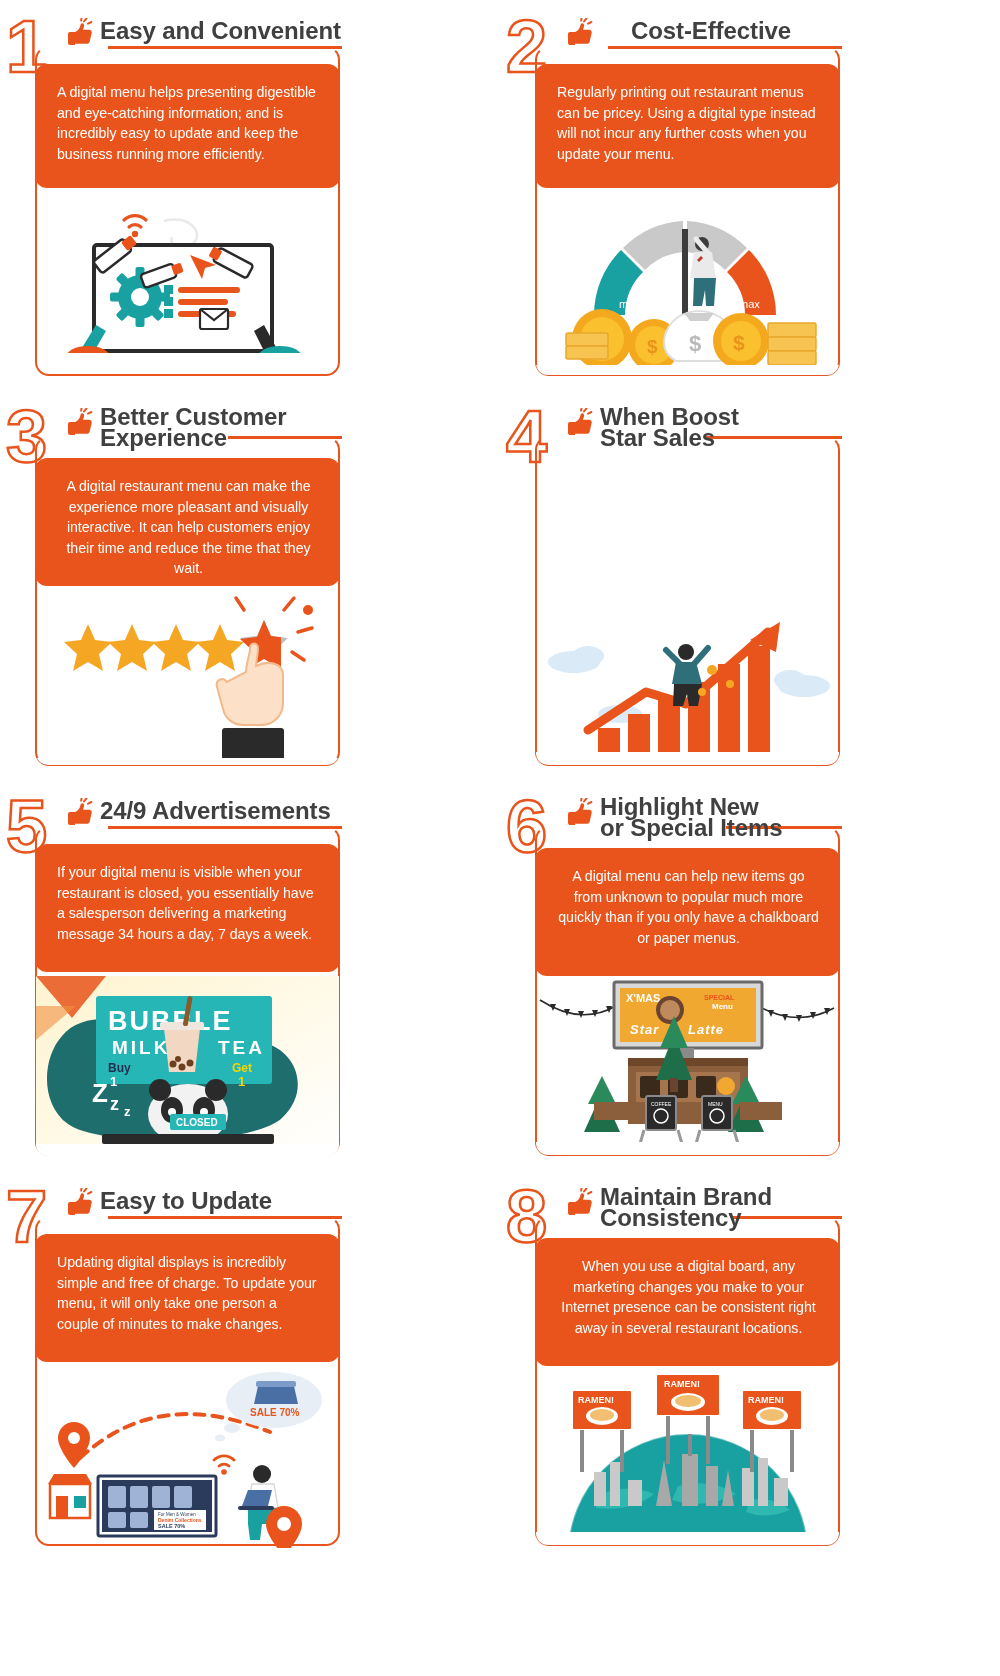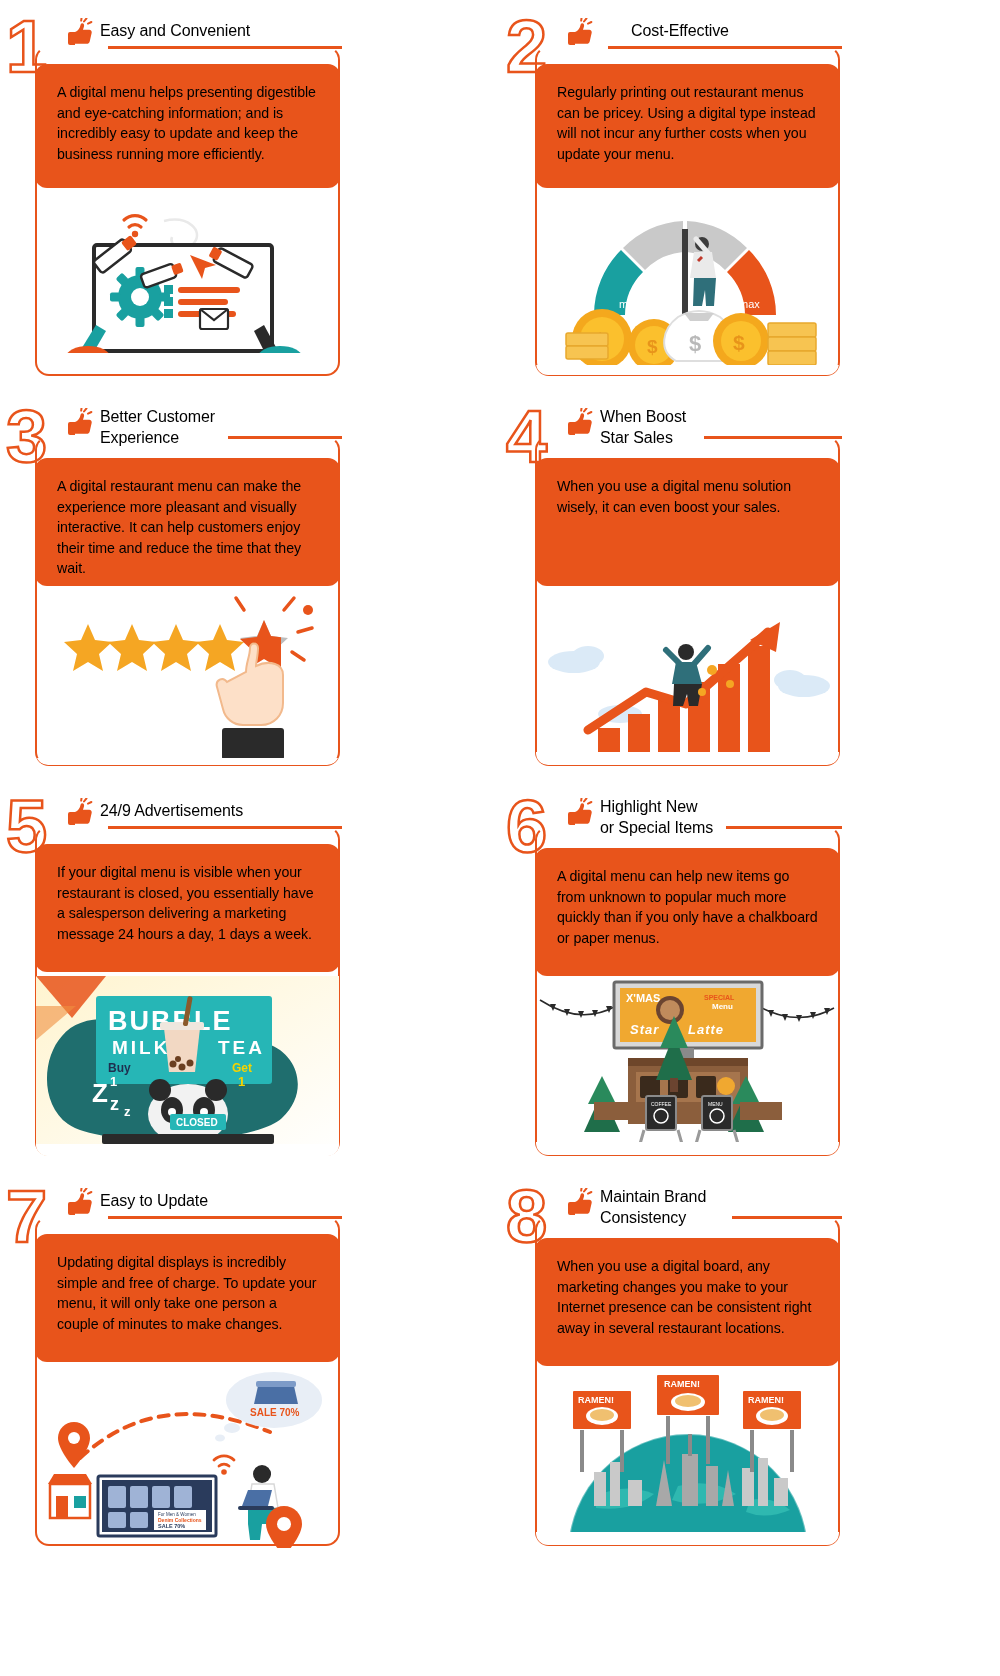--- a/index.html
+++ b/index.html
@@ -74,39 +74,39 @@
     height: 32px;
   }
   .thumb svg { display: block; }
 
   
   .heading {
     position: absolute;
     left: 100px;
     top: 12px;
     width: 250px;
-    font-size: 16px;
+    font-size: 24px;
     line-height: 21px;
-    font-weight: 400;
-    color: #000000;
+    font-weight: 700;
+    color: #404040;
     letter-spacing: -0.1px;
   }
   .heading .l1 { display: block; }
   .heading .l2 { display: block; }
   .heading.two-line { top: 8px; }
 
   
   .panel {
     position: absolute;
     left: 35px;
     top: 56px;
     width: 305px;
     border-radius: 12px;
     background: #e8541b;
-    color: #000000;
+    color: #ffffff;
     padding: 18px 20px 20px 22px;
     font-size: 14.2px;
     line-height: 20.5px;
     letter-spacing: -0.05px;
   }
   .panel.h-tall   { height: 124px; }
   .panel.h-med    { height: 124px; }
   .panel.h-short  { height: 124px; }
 
   
@@ -119,21 +119,21 @@
     overflow: hidden;
     border-bottom-left-radius: 12px;
     border-bottom-right-radius: 12px;
   }
   .illus svg { display: block; }
 
   .right-col .frame,
   .right-col .panel { left: 35px; }
 
   
-  .card.two .panel { top: 56px; }
+  .card.two .panel { top: 56px; text-align: center; }
 </style>
 </head>
 <body>
 
 <div class="page">
   <div class="grid">
 
     <div class="card">
       <div class="frame"></div>
       <div class="frame-top-right" style="left:108px;width:234px;"></div>
@@ -347,21 +347,20 @@
           <path d="M13 14 c3 -1 5 -4 5.5 -7 c0.4 -2.4 3.6 -2.4 3.6 0.3 c0 1.6 -0.7 3.2 -1.2 4.4 h6.3 c1.7 0 2.9 1.5 2.5 3.1 l-2 8.6 c-0.3 1.4 -1.6 2.4 -3 2.4 H13z" fill="#e8541b"></path>
           <path d="M22 3.5 l2.5 -3.2" stroke="#e8541b" stroke-width="2" stroke-linecap="round" fill="none"></path>
           <path d="M26 5.6 l3.4 -1.6" stroke="#e8541b" stroke-width="2" stroke-linecap="round" fill="none"></path>
           <path d="M19.2 2.6 l0.3 -2.4" stroke="#e8541b" stroke-width="2" stroke-linecap="round" fill="none"></path>
         </svg>
       </div>
       <div class="heading two-line" style="left:100px;">
         <span class="l1">When Boost</span>
         <span class="l2">Star Sales</span>
       </div>
-      <div class="panel h-short" style="top:60px;height:128px;">When you use a digital menu solution wisely, it can even boost your sales.</div>
       <div class="illus" style="top:190px;height:177px;">
         <svg width="303" height="177" viewBox="0 0 303 177">
 
           <g fill="#dbeaf7">
             <ellipse cx="38" cy="74" rx="26" ry="11"></ellipse>
             <ellipse cx="52" cy="68" rx="16" ry="10"></ellipse>
             <ellipse cx="268" cy="98" rx="26" ry="11"></ellipse>
             <ellipse cx="254" cy="92" rx="16" ry="10"></ellipse>
             <ellipse cx="84" cy="126" rx="22" ry="9"></ellipse>
           </g>
@@ -405,21 +404,21 @@
           <path d="M8 14 h5 v13 h-5 a2 2 0 0 1 -2 -2 v-9 a2 2 0 0 1 2 -2z" fill="#e8541b"></path>
           <path d="M13 14 c3 -1 5 -4 5.5 -7 c0.4 -2.4 3.6 -2.4 3.6 0.3 c0 1.6 -0.7 3.2 -1.2 4.4 h6.3 c1.7 0 2.9 1.5 2.5 3.1 l-2 8.6 c-0.3 1.4 -1.6 2.4 -3 2.4 H13z" fill="#e8541b"></path>
           <path d="M22 3.5 l2.5 -3.2" stroke="#e8541b" stroke-width="2" stroke-linecap="round" fill="none"></path>
           <path d="M26 5.6 l3.4 -1.6" stroke="#e8541b" stroke-width="2" stroke-linecap="round" fill="none"></path>
           <path d="M19.2 2.6 l0.3 -2.4" stroke="#e8541b" stroke-width="2" stroke-linecap="round" fill="none"></path>
         </svg>
       </div>
       <div class="heading" style="left:100px;">
         <span class="l1">24/9 Advertisements</span>
       </div>
-      <div class="panel h-tall" style="height:128px;">If your digital menu is visible when your restaurant is closed, you essentially have a salesperson delivering a marketing message 24 hours a day, 1 days a week.</div>
+      <div class="panel h-tall" style="height:128px;">If your digital menu is visible when your restaurant is closed, you essentially have a salesperson delivering a marketing message 34 hours a day, 7 days a week.</div>
       <div class="illus" style="top:188px;height:180px;">
         <svg width="303" height="180" viewBox="0 0 303 180">
           <defs>
             <linearGradient id="g5bg" x1="0" y1="0" x2="1" y2="1">
               <stop offset="0" stop-color="#fff4cf"></stop>
               <stop offset="1" stop-color="#ffffff"></stop>
             </linearGradient>
           </defs>
           <rect x="0" y="0" width="303" height="180" fill="url(#g5bg)"></rect>
           <path d="M0 0 h70 l-34 42z" fill="#e8541b" opacity="0.85"></path>

